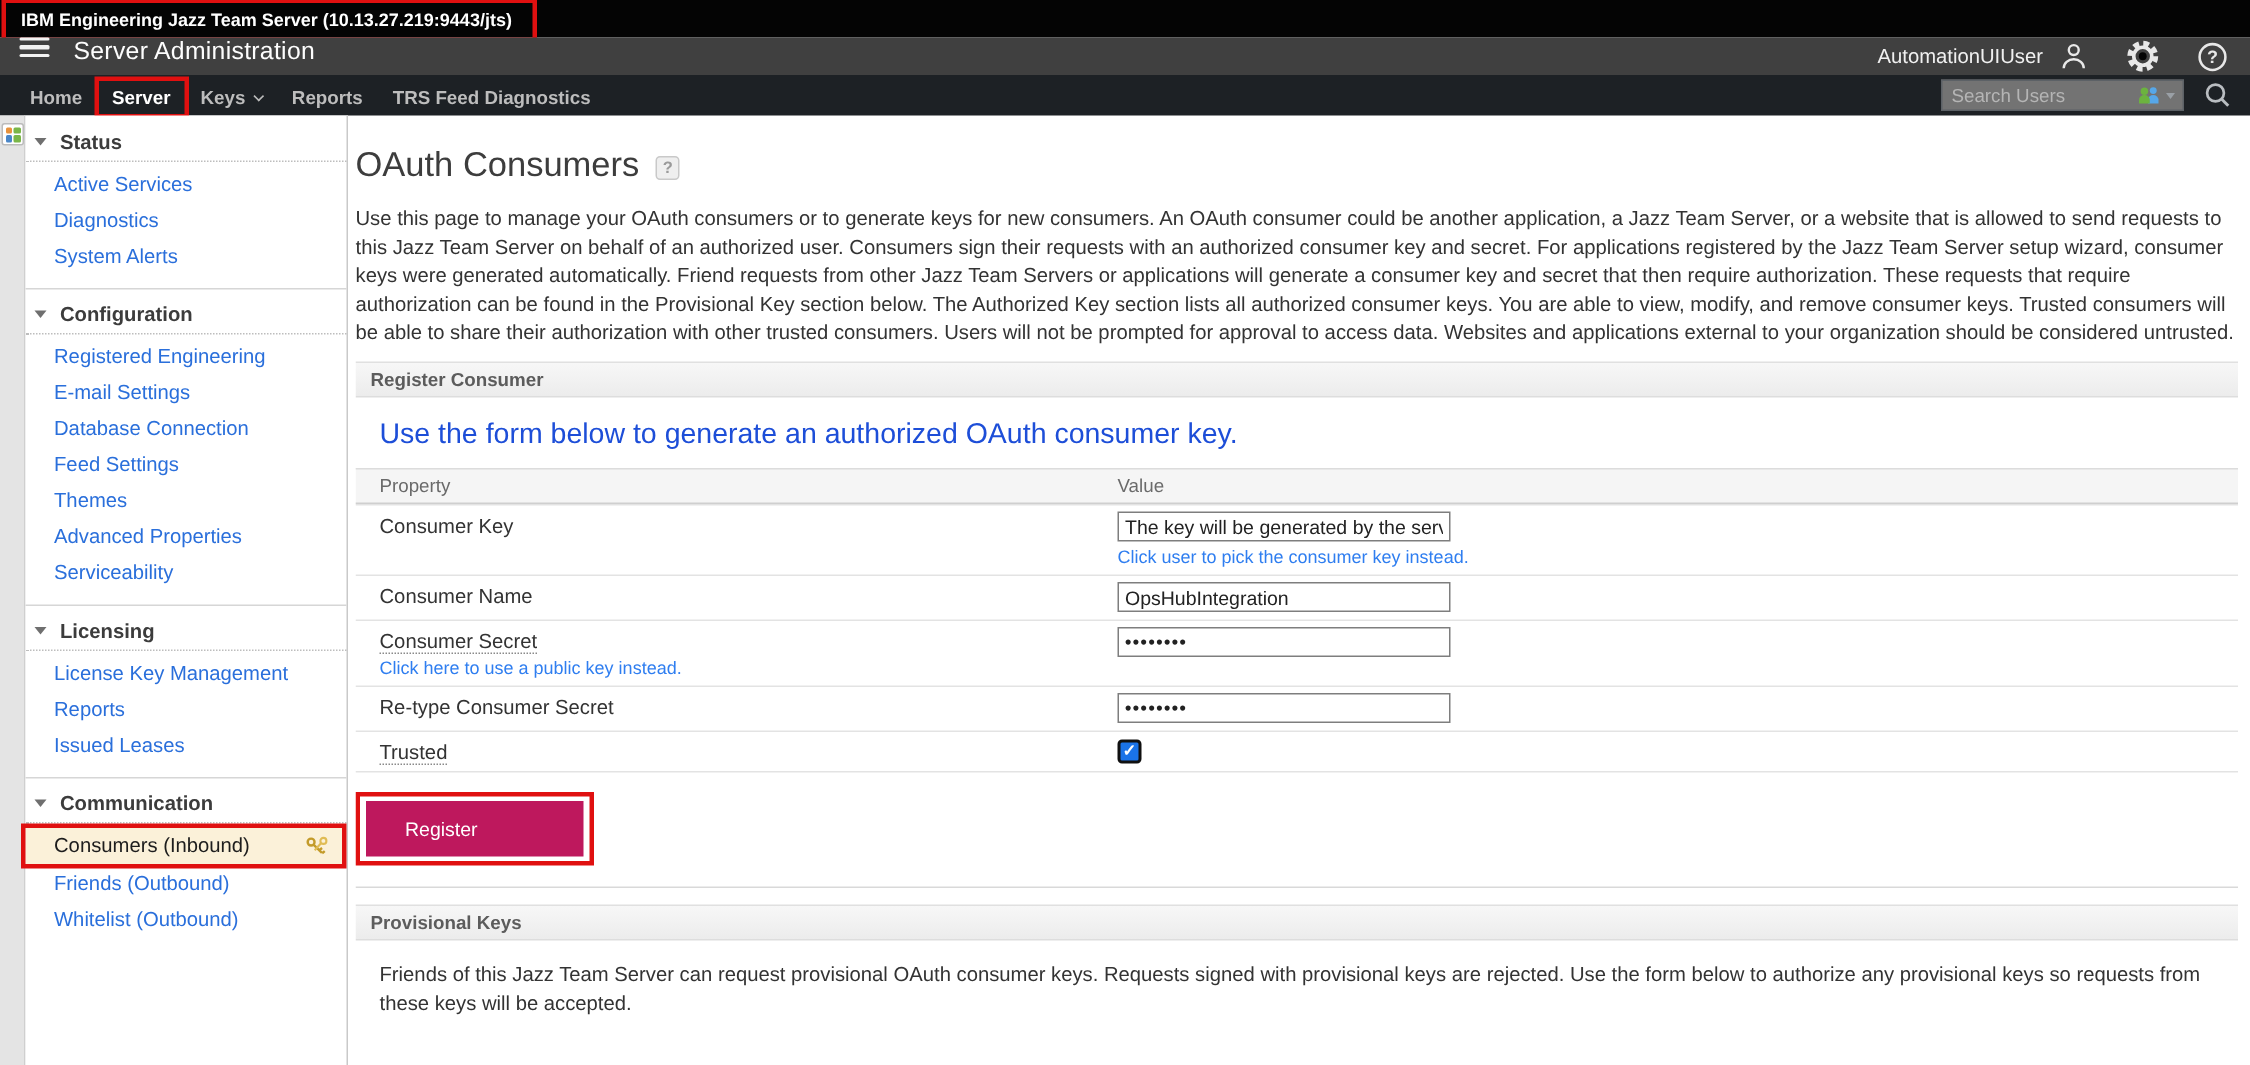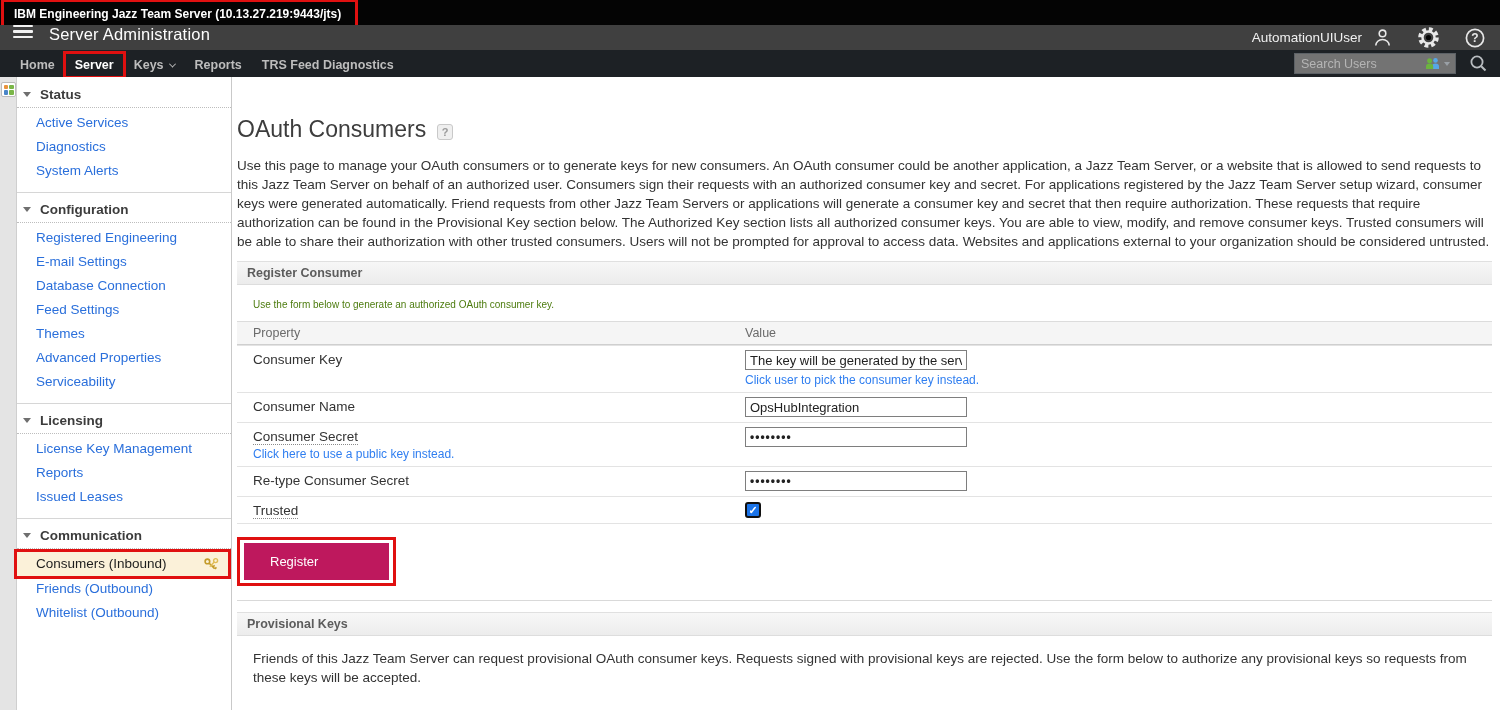--- a/index.html
+++ b/index.html
@@ -40,26 +40,26 @@
   .sidebar { position:absolute; left:17px; top:77px; bottom:0; width:215px; background:#fff; border-right:1px solid #c9c9c9; padding-top:4px; }
   .sec { padding-bottom:9px; }
   .sec + .sec { border-top:1px solid #d6d6d6; padding-top:3px; }
   .sec-h { display:flex; align-items:center; padding:6px 6px 5px 6px; border-bottom:1px dotted #bdbdbd; margin-bottom:3px; cursor:pointer; }
   .tri { width:0; height:0; border-left:4px solid transparent; border-right:4px solid transparent; border-top:5px solid #6f6f6f; margin-right:9px; }
   .sec-h span.sec-t { font-size:13.5px; font-weight:bold; color:#3c3c3c; }
   .s-item { font-size:13.5px; color:#2a6fdb; padding:5px 8px 5px 19px; cursor:pointer; line-height:14px; }
   .s-item.selected { background:#fbf1d9; color:#1d1d1d; display:flex; align-items:center; justify-content:space-between; outline:3px solid #e01010; outline-offset:0px; margin:1px 3px 1px 0; }
 
   
-  .main { position:absolute; left:237px; top:77px; right:0; bottom:0; overflow:hidden; padding:19px 8px 0 0;margin-top:20px; }
+  .main { position:absolute; left:237px; top:77px; right:0; bottom:0; overflow:hidden; padding:19px 8px 0 0; }
   h1.pgtitle { font-size:23px; font-weight:400; color:#3d3d3d; display:flex; align-items:center; gap:11px; }
   .help-badge { width:16px; height:16px; background:#efefef; border:1px solid #c9c9c9; border-radius:3px; color:#9a9a9a; font-size:11px; font-weight:bold; text-align:center; line-height:14px; cursor:pointer; margin-top:4px; }
   .intro { margin-top:13px; font-size:13.5px; line-height:19px; color:#333; }
   .secbar { margin-top:10px; height:24px; line-height:22px; background:linear-gradient(#f7f7f7,#ececec); border-top:1px solid #e0e0e0; border-bottom:1px solid #ddd; color:#5c5c5c; font-weight:bold; font-size:12.5px; padding-left:10px; }
-  .reg-desc { margin:14px 0 11px 16px; font-size:10px; color:#4d7c0f; }
+  .reg-desc { margin:14px 0 11px 16px; font-size:19px; color:#1d4ed8; }
   .ftable { border-bottom:1px solid #e3e3e3; }
   .frow { display:flex; border-top:1px solid #e3e3e3; }
   .frow.fhead { background:#f5f5f5; border-top:1px solid #dcdcdc; border-bottom:1px solid #cfcfcf; }
   .fhead .fcol-p, .fhead .fcol-v { color:#6a6a6a; font-size:12.5px; padding-top:4px; padding-bottom:4px; }
   .fcol-p { width:508px; padding:6px 0 5px 16px; font-size:13.5px; color:#333; }
   .fcol-v { flex:1; padding:4px 0 5px 0; }
   .txt-in { width:222px; height:20px; border:1px solid #7e7e7e; font-size:13px; padding:1px 4px; font-family:inherit; color:#222; }
   .txt-in.pw { font-weight:bold; font-size:12px; letter-spacing:1px; }
   .mini-link { display:block; font-size:12px; color:#2f7ef0; margin-top:3px; cursor:pointer; text-decoration:none; width:fit-content; }
   .dotted-u { border-bottom:1px dotted #8a8a8a; }

